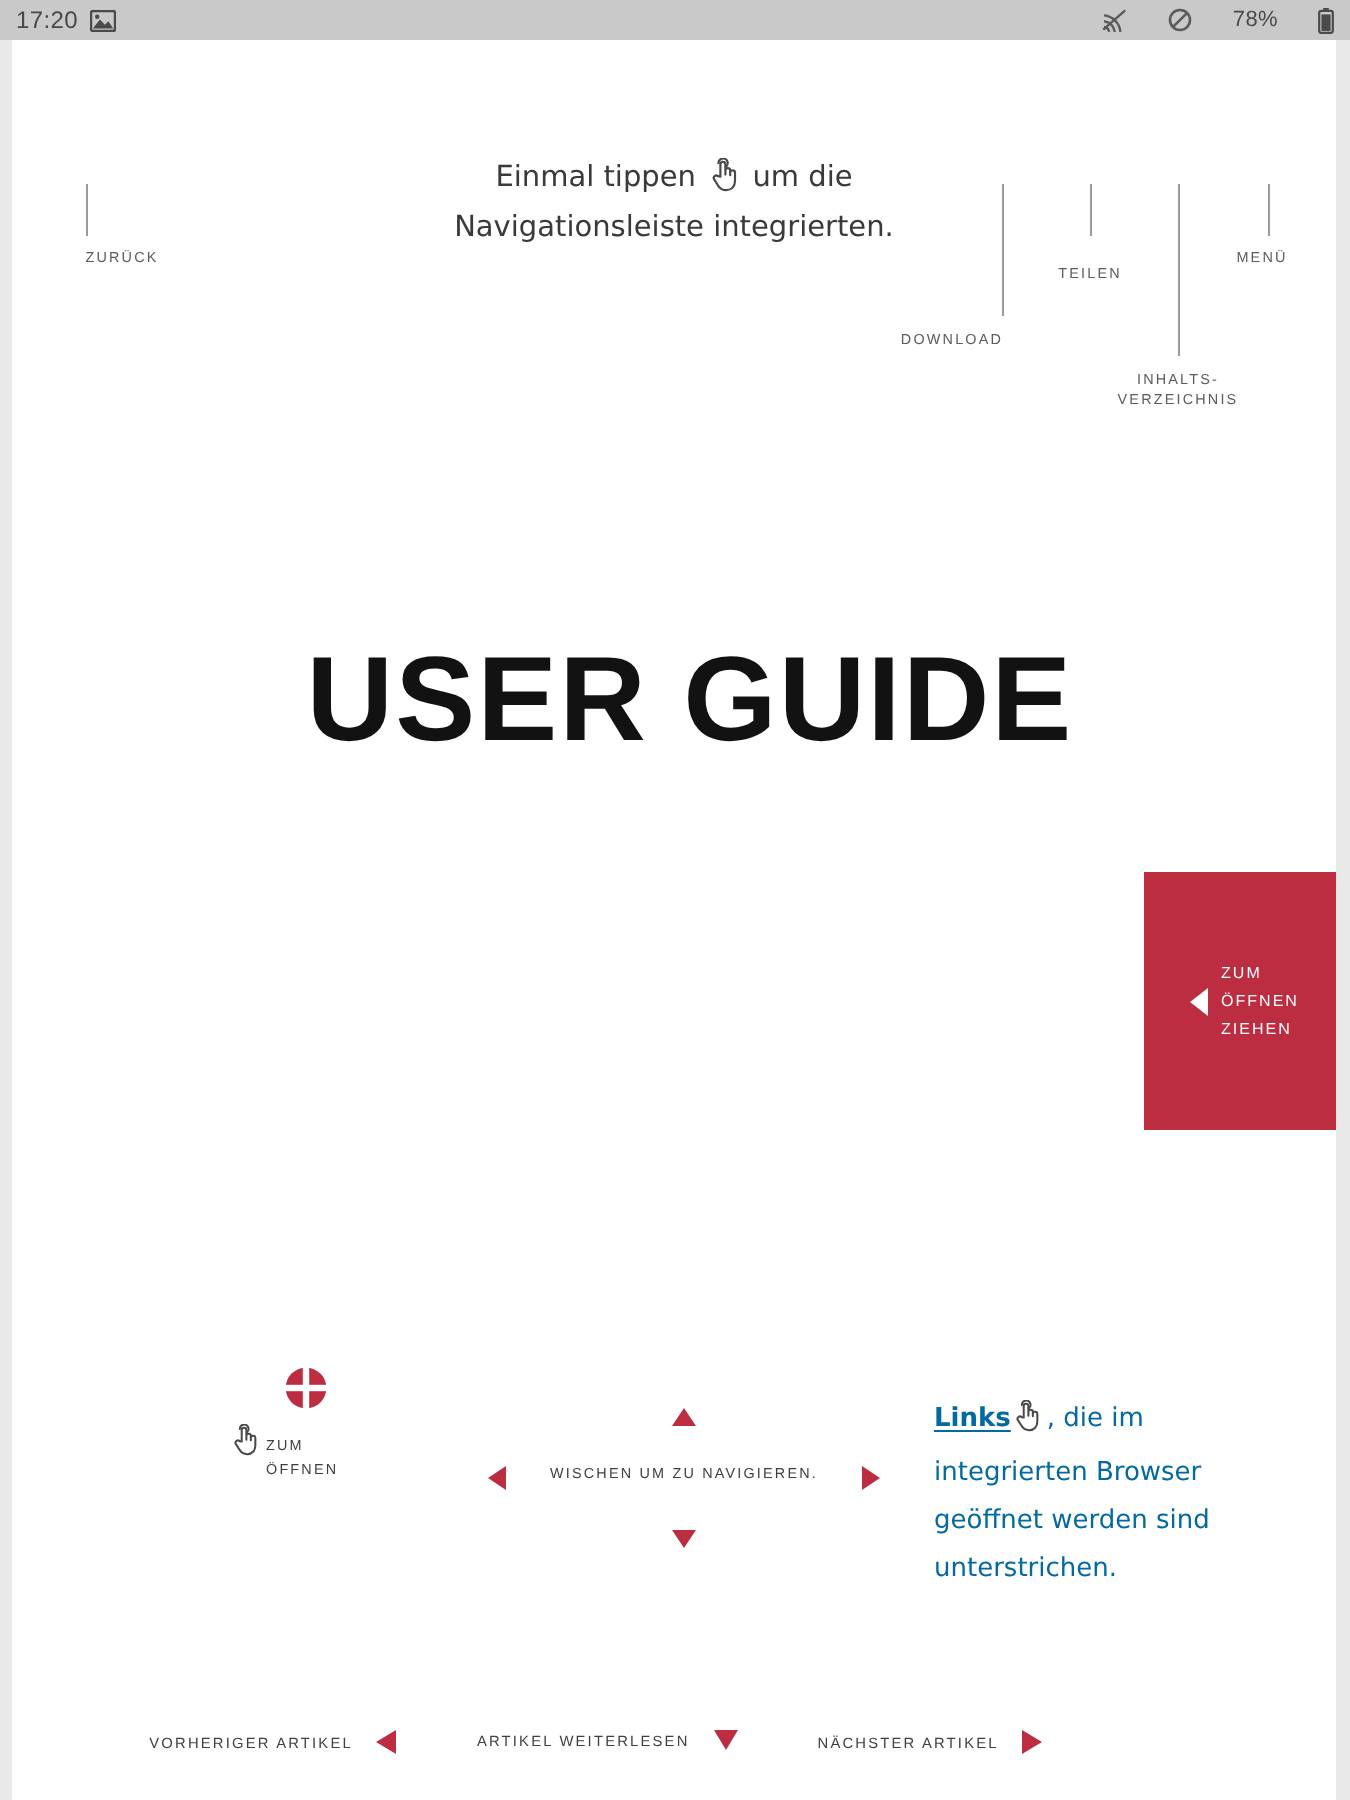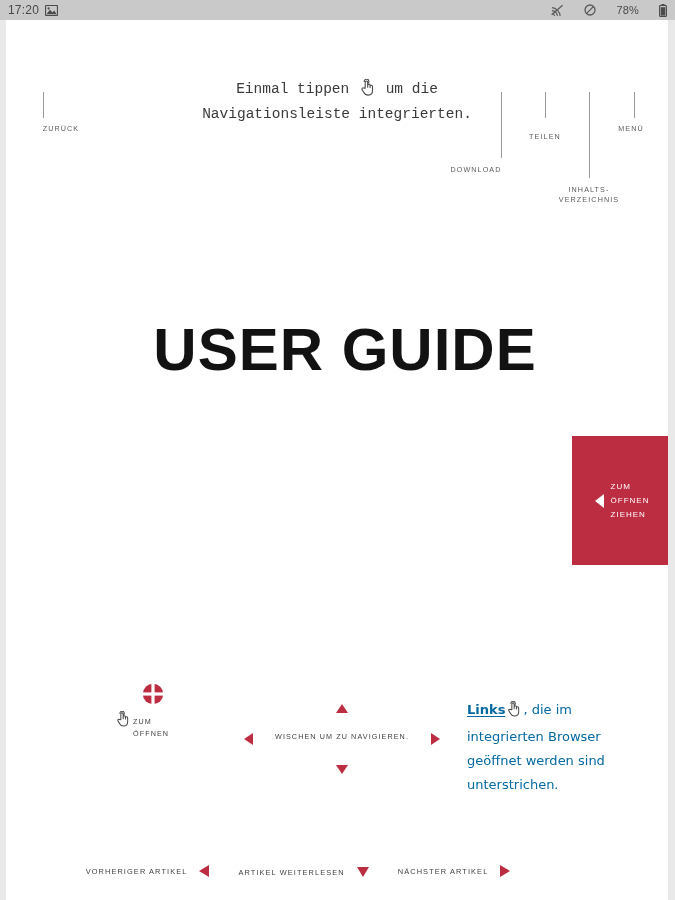--- a/index.html
+++ b/index.html
@@ -73,21 +73,21 @@
     position: absolute;
     top: 58px;
     left: 0;
     width: 662px;
     text-align: center;
     font-size: 14.5px;
     color: #3a3a3a;
     line-height: 1.55;
     font-family: "DejaVu Sans", sans-serif;
   }
-  .tap-instruction .line { display: block; font-family: Liberation Mono, monospace; }
+  .tap-instruction .line { display: block; }
 
   .hand-icon {
     display: inline-block;
     vertical-align: -3px;
     margin: 0 2px;
   }
 
   
   .user-guide-title {
     position: absolute;
@@ -206,23 +206,23 @@
     text-underline-offset: 2px;
   }
 
   
   .bottom-bar {
     position: absolute;
     left: 0;
     top: 845px;
     width: 584px;
     display: flex;
-    align-items: flex-end;
+    align-items: flex-start;
     justify-content: center;
-    gap: 29px;
+    gap: 40px;
   }
   .bottom-item {
     display: flex;
     align-items: center;
     gap: 12px;
     font-size: 7.4px;
     letter-spacing: 1.1px;
     color: #3f3f3f;
     text-transform: uppercase;
     white-space: nowrap;

